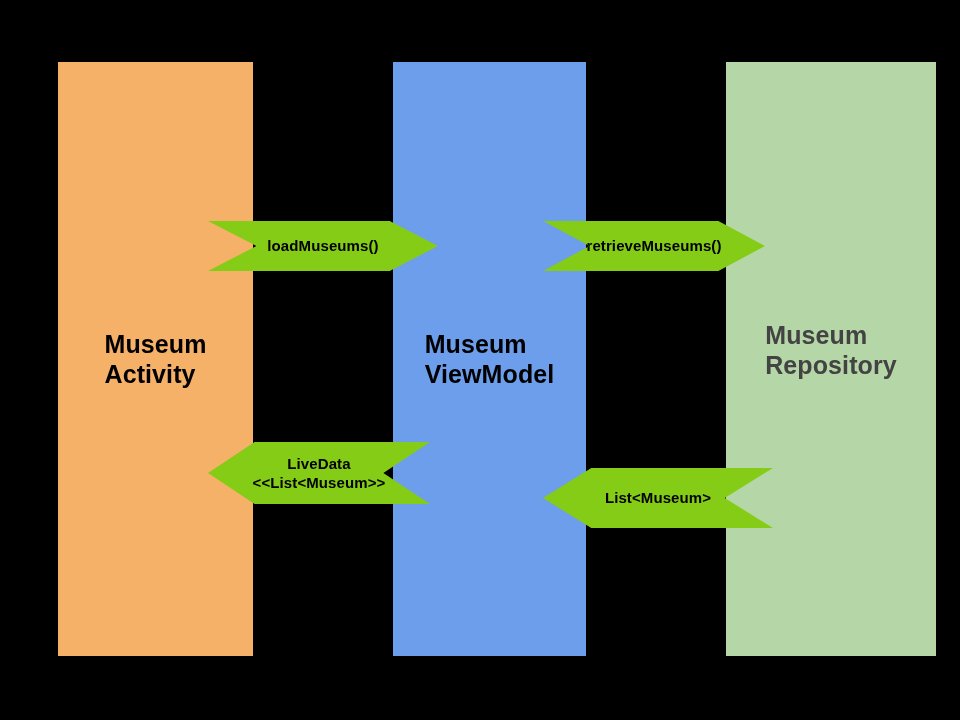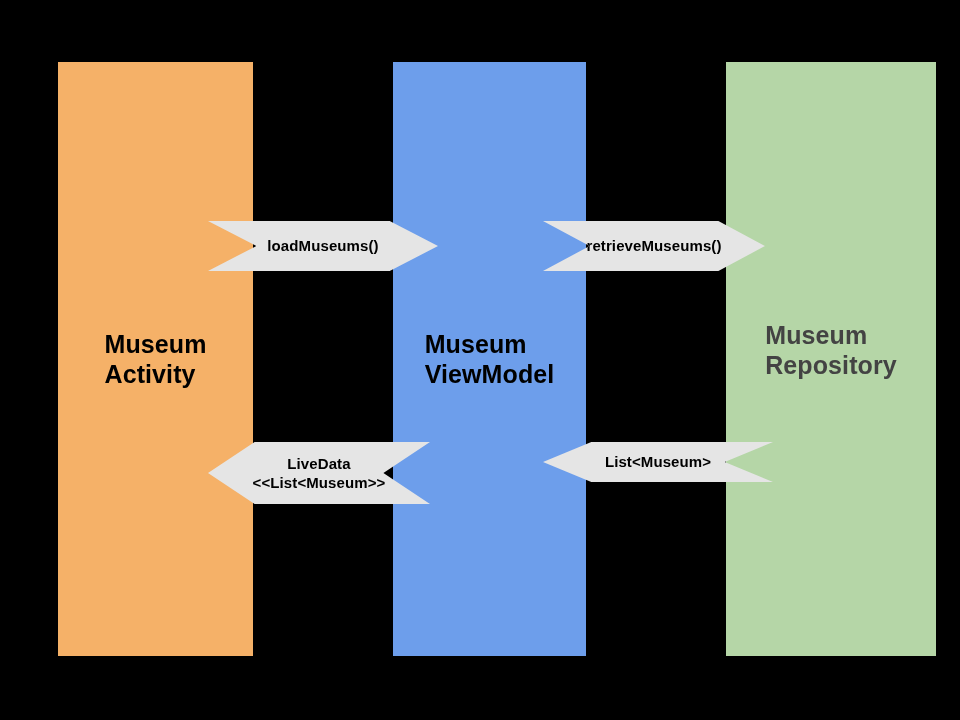--- a/index.html
+++ b/index.html
@@ -65,21 +65,21 @@
     position: relative;
     top: -9px;
   }
 
   
   .arrow {
     position: absolute;
     display: flex;
     align-items: center;
     justify-content: center;
-    background: #e5e5e5;
+    background: #84cc16;
     box-sizing: border-box;
   }
   .arrow-label {
     text-align: center;
     font-weight: bold;
     font-size: 15px;
     line-height: 1.25;
     color: #000000;
     white-space: pre-line;
     letter-spacing: 0.1px;
@@ -104,23 +104,23 @@
     height: 50px;
   }
   #arrow-livedata {
     left: 208px;
     top: 442px;
     width: 222px;
     height: 62px;
   }
   #arrow-list-museum {
     left: 543px;
-    top: 442px;
+    top: 468px;
     width: 230px;
-    height: 40px;
+    height: 60px;
   }
   #arrow-livedata .arrow-label {
     position: relative;
     top: 1px;
   }
 </style>
 </head>
 <body>
 
 <div id="canvas">

